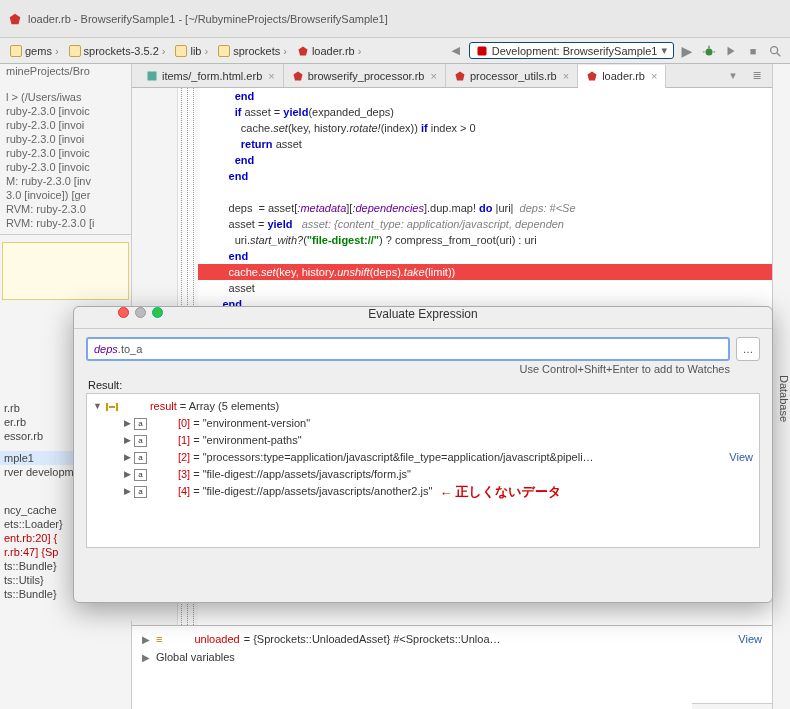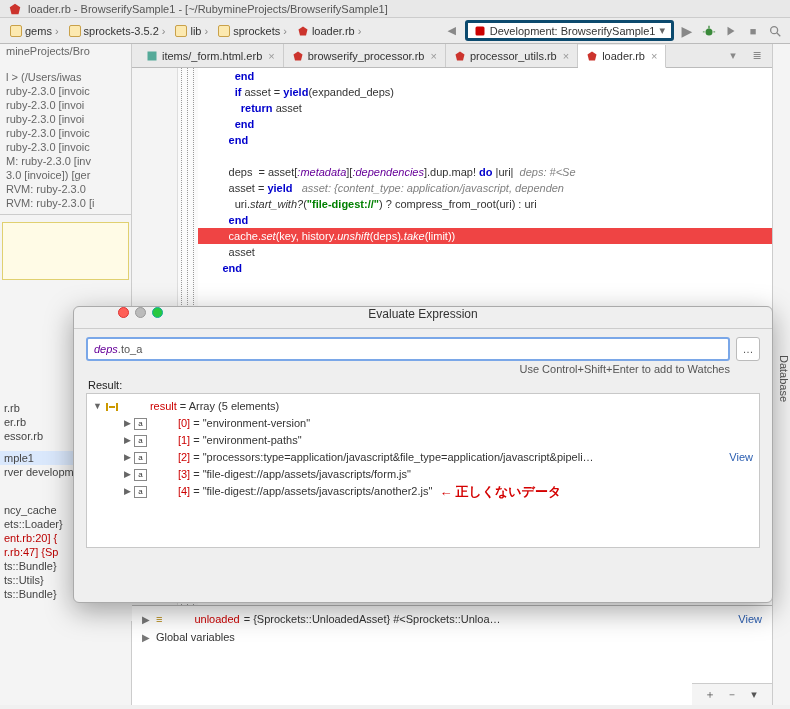--- a/index.html
+++ b/index.html
@@ -1,28 +1,28 @@
 <!DOCTYPE html>
 <html><head>
 <meta charset="utf-8">
 <style>
 * { margin:0; padding:0; box-sizing:border-box; font-family:'Lucida Grande','Segoe UI',Arial,sans-serif; font-size:11px; -webkit-font-smoothing:antialiased; }
 body { background:#f0f0f0; width:790px; height:709px; overflow:hidden; position:relative; color:#333; }
 .mono { font-family:Menlo,Monaco,Consolas,monospace; font-size:12px; }
-.title-bar { height:18px; background:#e8e8e8; display:flex; align-items:center; gap:6px; padding:0 8px; border-bottom:1px solid #ccc; }
+.title-bar { height:38px; background:#e8e8e8; display:flex; align-items:center; gap:6px; padding:0 8px; border-bottom:1px solid #ccc; }
 .title-bar .icon-rb { width:14px; height:14px; display:inline-flex; align-items:center; justify-content:center; }
 .title-bar .title { color:#555; }
 .toolbar { height:26px; background:#ececec; border-bottom:1px solid #bbb; display:flex; align-items:center; padding:0 6px; gap:2px; }
 .crumb { display:flex; align-items:center; padding:1px 4px; gap:3px; }
 .crumb .chev { color:#888; }
 .fold-icon { width:12px; height:12px; background:#fce9b0; border:1px solid #c9a14a; border-radius:2px; }
 .rb-icon { width:12px; height:12px; }
 .rb-icon svg { width:12px; height:12px; }
 .toolbar-right { margin-left:auto; display:flex; align-items:center; gap:4px; }
-.run-config { display:flex; align-items:center; gap:4px; padding:1px 6px; border:3px solid #0c4a6e; border-radius:3px; background:#fff; }
+.run-config { display:flex; align-items:center; gap:4px; padding:1px 6px; border:1px solid #0c4a6e; border-radius:3px; background:#fff; }
 .tri-green { color:#3a3; font-size:14px; }
 .tool-btn { width:18px; height:18px; display:flex; align-items:center; justify-content:center; color:#888; }
 .body-row { display:flex; height:661px; }
 .left-panel { width:132px; background:#f4f4f4; border-right:1px solid #ccc; overflow:hidden; font-size:11px; color:#333; }
 .left-panel .rvmline { padding:1px 2px 1px 6px; color:#666; white-space:nowrap; }
 .left-panel .cut { overflow:hidden; text-overflow:clip; }
 .center { flex:1; display:flex; flex-direction:column; position:relative; }
 .tabs { height:24px; background:#eaeaea; border-bottom:1px solid #bbb; display:flex; align-items:stretch; padding-left:6px; }
 .tab { display:flex; align-items:center; gap:4px; padding:0 8px; border-right:1px solid #ccc; color:#333; cursor:default; }
 .tab.active { background:#fff; border-bottom:1px solid #fff; position:relative; top:1px; }
@@ -209,20 +209,21 @@
     <div class="editor">
       <div class="gutter"></div>
       <div class="folds">
         <div class="vline" style="left:3px"></div>
         <div class="vline" style="left:9px"></div>
         <div class="vline" style="left:15px"></div>
       </div>
       <div class="code mono">
         <div class="codeline"><span class="kw">            end</span></div>
         <div class="codeline"><span class="kw">            if</span><span> asset = </span><span class="kw">yield</span><span>(expanded_deps)</span></div>
+        <div class="codeline"><span>              cache.</span><span class="meth">set</span><span>(key, history</span><span class="meth">.rotate!</span><span>(index)) </span><span class="kw">if</span><span> index &gt; 0</span></div>
         <div class="codeline"><span class="kw">              return</span><span> asset</span></div>
         <div class="codeline"><span class="kw">            end</span></div>
         <div class="codeline"><span class="kw">          end</span></div>
         <div class="codeline"></div>
         <div class="codeline"><span>          deps  = asset[</span><span class="sym">:metadata</span><span>][</span><span class="sym">:dependencies</span><span>].dup.map! </span><span class="kw">do</span><span> |uri|  </span><span class="cmt">deps: #&lt;Se</span></div>
         <div class="codeline"><span>          asset = </span><span class="kw">yield</span><span class="cmt">   asset: {content_type: application/javascript, dependen</span></div>
         <div class="codeline"><span>            uri.</span><span class="meth">start_with?</span><span>(</span><span class="str">"file-digest://"</span><span>) ? compress_from_root(uri) : uri</span></div>
         <div class="codeline"><span class="kw">          end</span></div>
         <div class="codeline hl"><span>          cache.</span><span class="meth">set</span><span>(key, history</span><span class="meth">.unshift</span><span>(deps)</span><span class="meth">.take</span><span>(limit))</span></div>
         <div class="codeline"><span>          asset</span></div>

